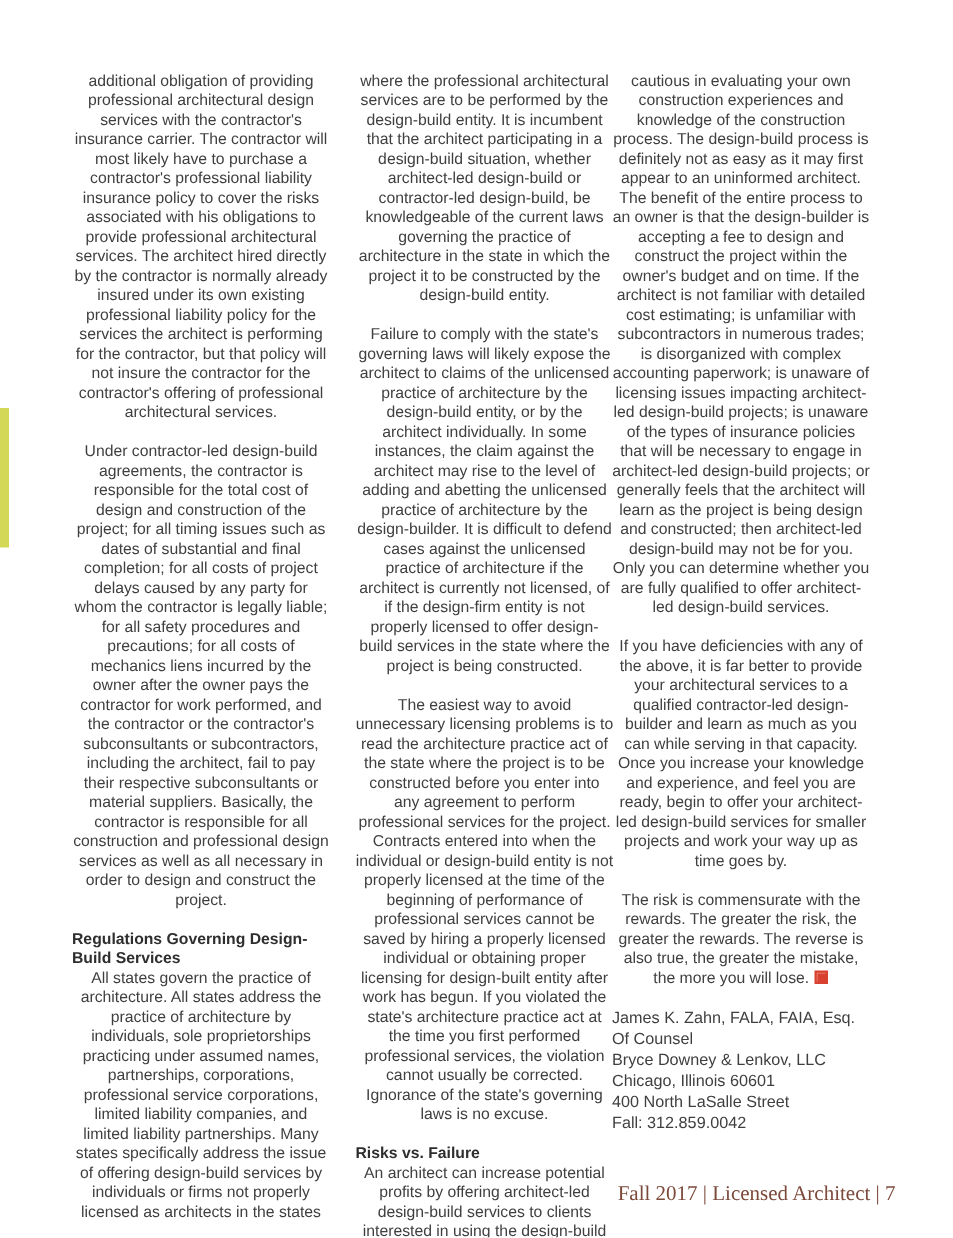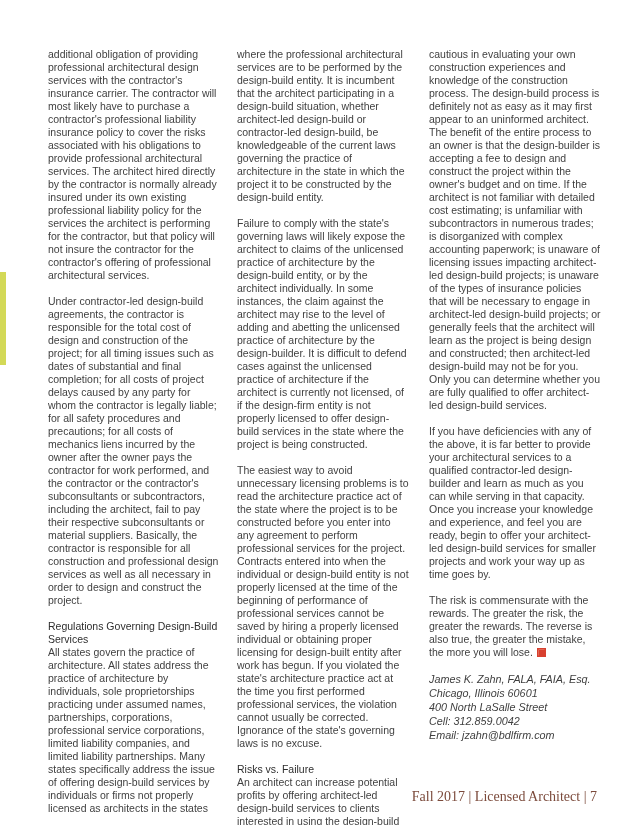--- a/index.html
+++ b/index.html
@@ -21,35 +21,34 @@
     position:absolute;left:0;top:272px;width:6px;height:93px;
     background:var(--left-bar-color);
   }
   .col{
     position:absolute;top:48px;width:172px;
     font-size:10.5px;line-height:13px;
     text-align:left;
   }
   .col1{left:48px;}
   .col2{left:237px;}
-  .col3{left:429px;}
-  .col p{margin:0 0 13px 0;}
+  .col3{left:408px;}
+  .col p{margin:0 0 13px 0;text-align:center;}
   .col h3{
     margin:0;padding:0;
-    font-size:10.5px;line-height:13px;font-weight:normal;color:#2e2e2e;
+    font-size:10.5px;line-height:13px;font-weight:bold;color:#2e2e2e;
   }
   .endmark{
     display:inline-block;width:9px;height:9px;
     background:var(--end-mark-color);
     margin-left:4px;vertical-align:-1px;
     box-shadow:inset 0 0 0 1.5px var(--end-mark-color), inset 2px 2px 0 0 #e9907f;
   }
   .contact{
     margin-top:13px;
-    font-style:italic;
     font-size:10.8px;line-height:14px;
   }
   .footer{
     position:absolute;right:38px;bottom:20px;
     font-family:"Liberation Serif", serif;
     font-size:14px;
     color:var(--footer-color);
   }
 </style>
 </head>
@@ -73,22 +72,23 @@
     <h3>Risks vs. Failure</h3>
     <p>An architect can increase potential profits by offering architect-led design-build services to clients interested in using the design-build process. That said, be extremely</p>
   </div>
 
   <div class="col col3">
     <p>cautious in evaluating your own construction experiences and knowledge of the construction process. The design-build process is definitely not as easy as it may first appear to an uninformed architect. The benefit of the entire process to an owner is that the design-builder is accepting a fee to design and construct the project within the owner's budget and on time. If the architect is not familiar with detailed cost estimating; is unfamiliar with subcontractors in numerous trades; is disorganized with complex accounting paperwork; is unaware of licensing issues impacting architect-led design-build projects; is unaware of the types of insurance policies that will be necessary to engage in architect-led design-build projects; or generally feels that the architect will learn as the project is being design and constructed; then architect-led design-build may not be for you. Only you can determine whether you are fully qualified to offer architect-led design-build services.</p>
     <p>If you have deficiencies with any of the above, it is far better to provide your architectural services to a qualified contractor-led design-builder and learn as much as you can while serving in that capacity. Once you increase your knowledge and experience, and feel you are ready, begin to offer your architect-led design-build services for smaller projects and work your way up as time goes by.</p>
     <p><span>The risk is commensurate with the rewards. The greater the risk, the greater the rewards. The reverse is also true, the greater the mistake, the more you will lose.</span><span class="endmark"></span></p>
     <div class="contact">
       <div>James K. Zahn, FALA, FAIA, Esq.</div>
+      <div>Of Counsel</div>
+      <div>Bryce Downey &amp; Lenkov, LLC</div>
       <div>Chicago, Illinois 60601</div>
       <div>400 North LaSalle Street</div>
-      <div>Cell: 312.859.0042</div>
-      <div>Email: jzahn@bdlfirm.com</div>
+      <div>Fall: 312.859.0042</div>
     </div>
   </div>
 
   <div class="footer">Fall 2017 | Licensed Architect | 7</div>
 
 </div>
 
 </body></html>

